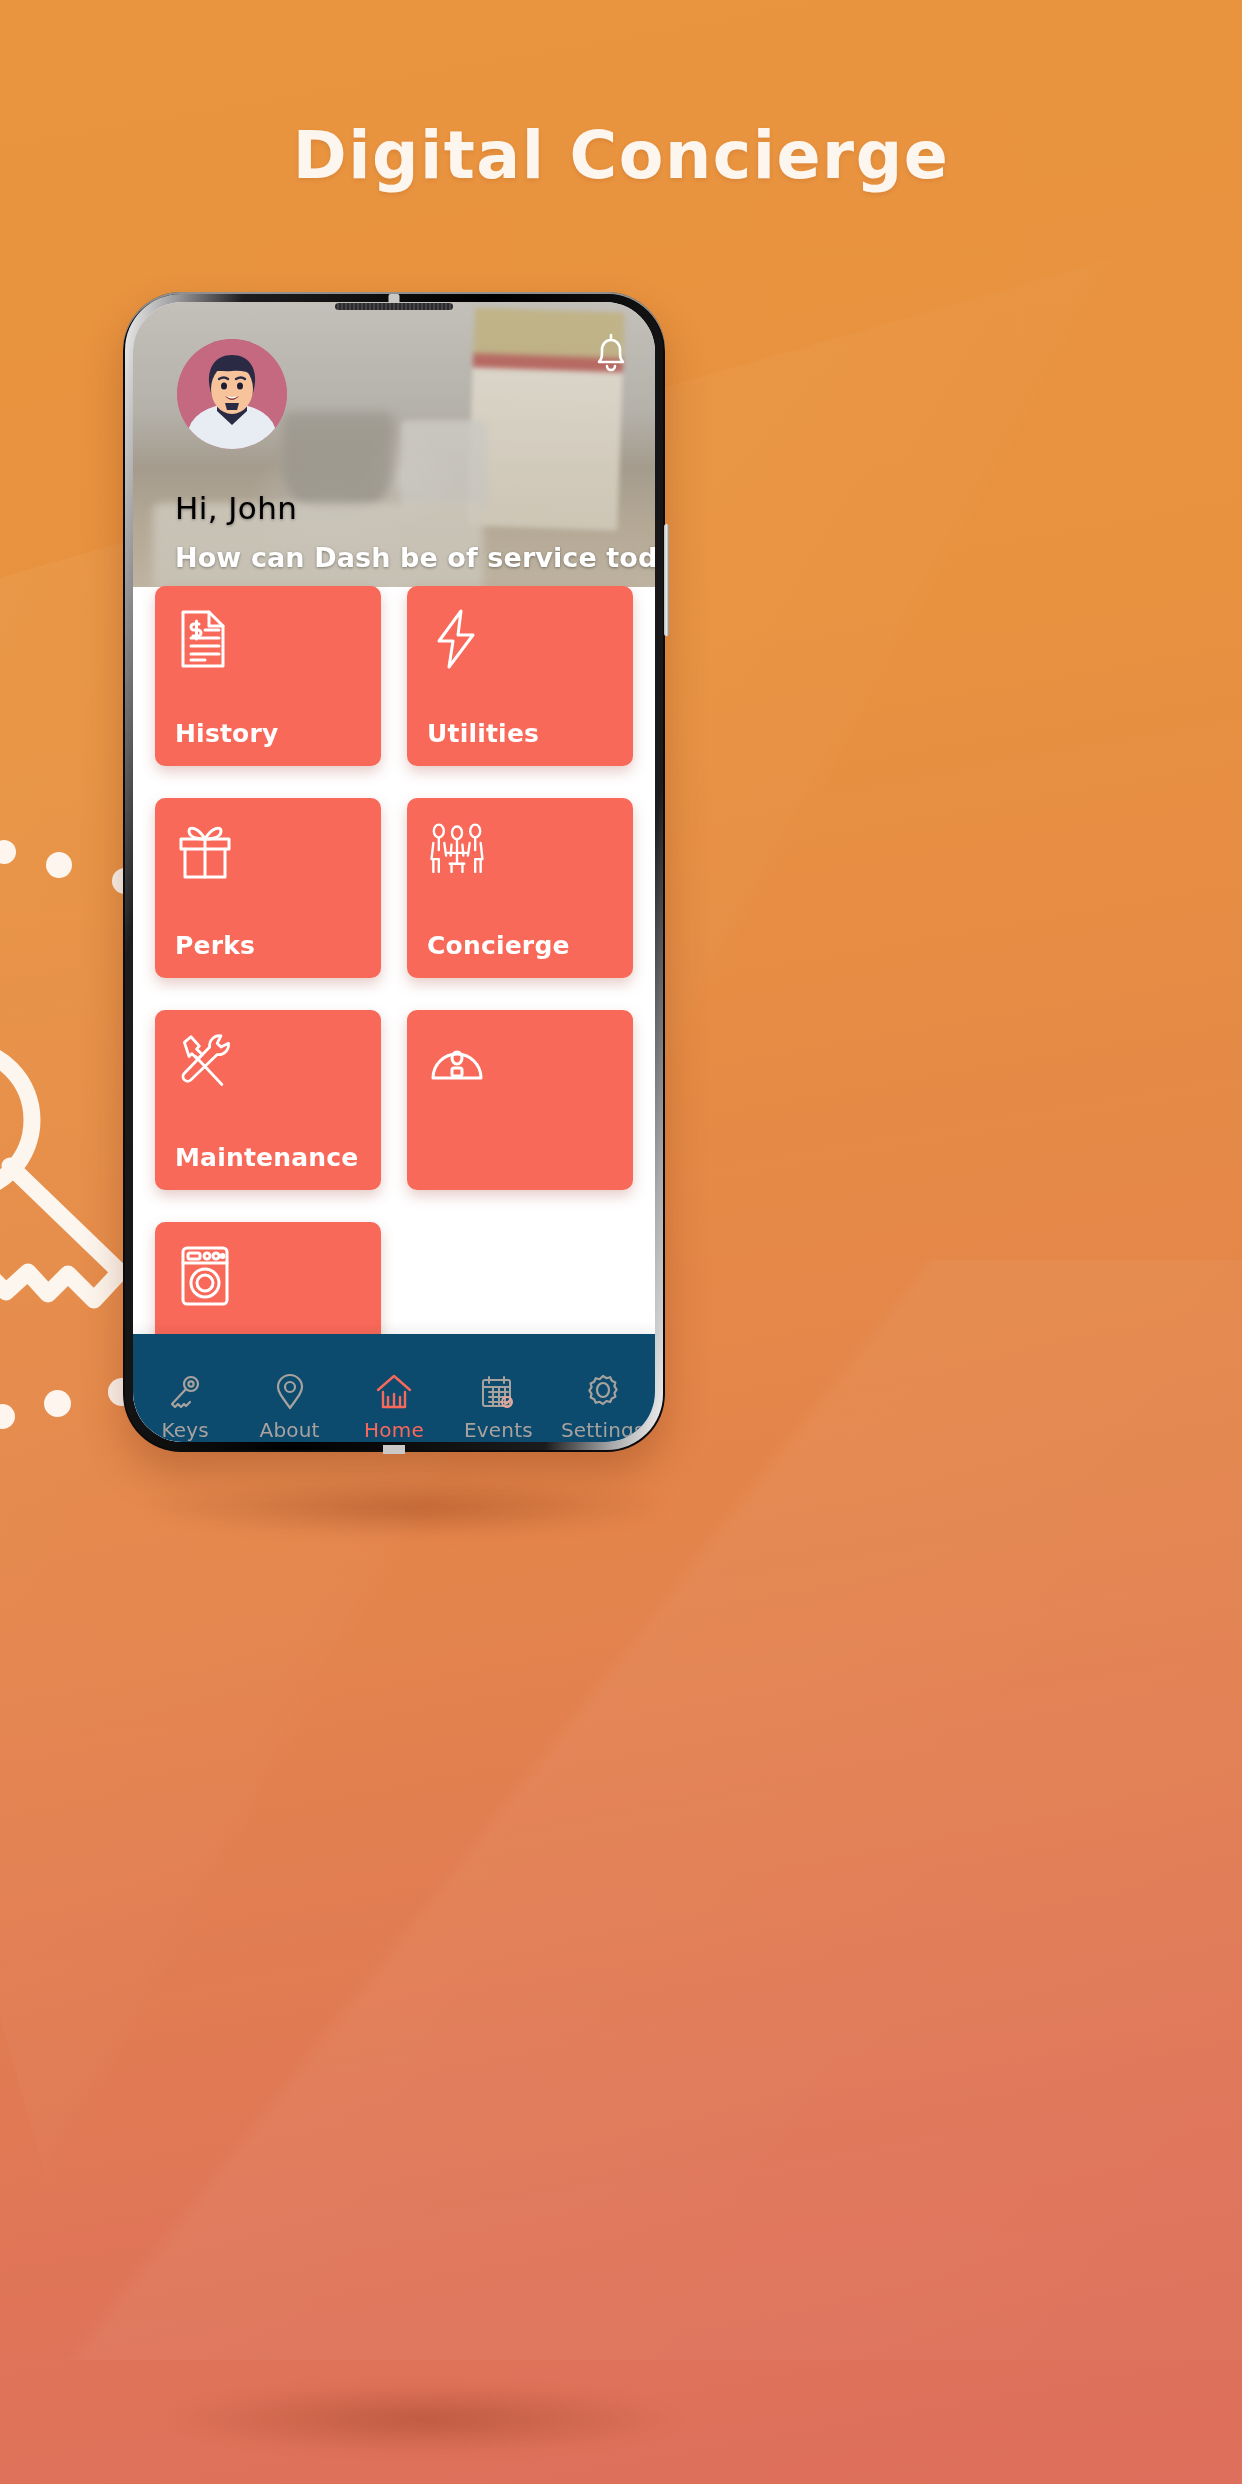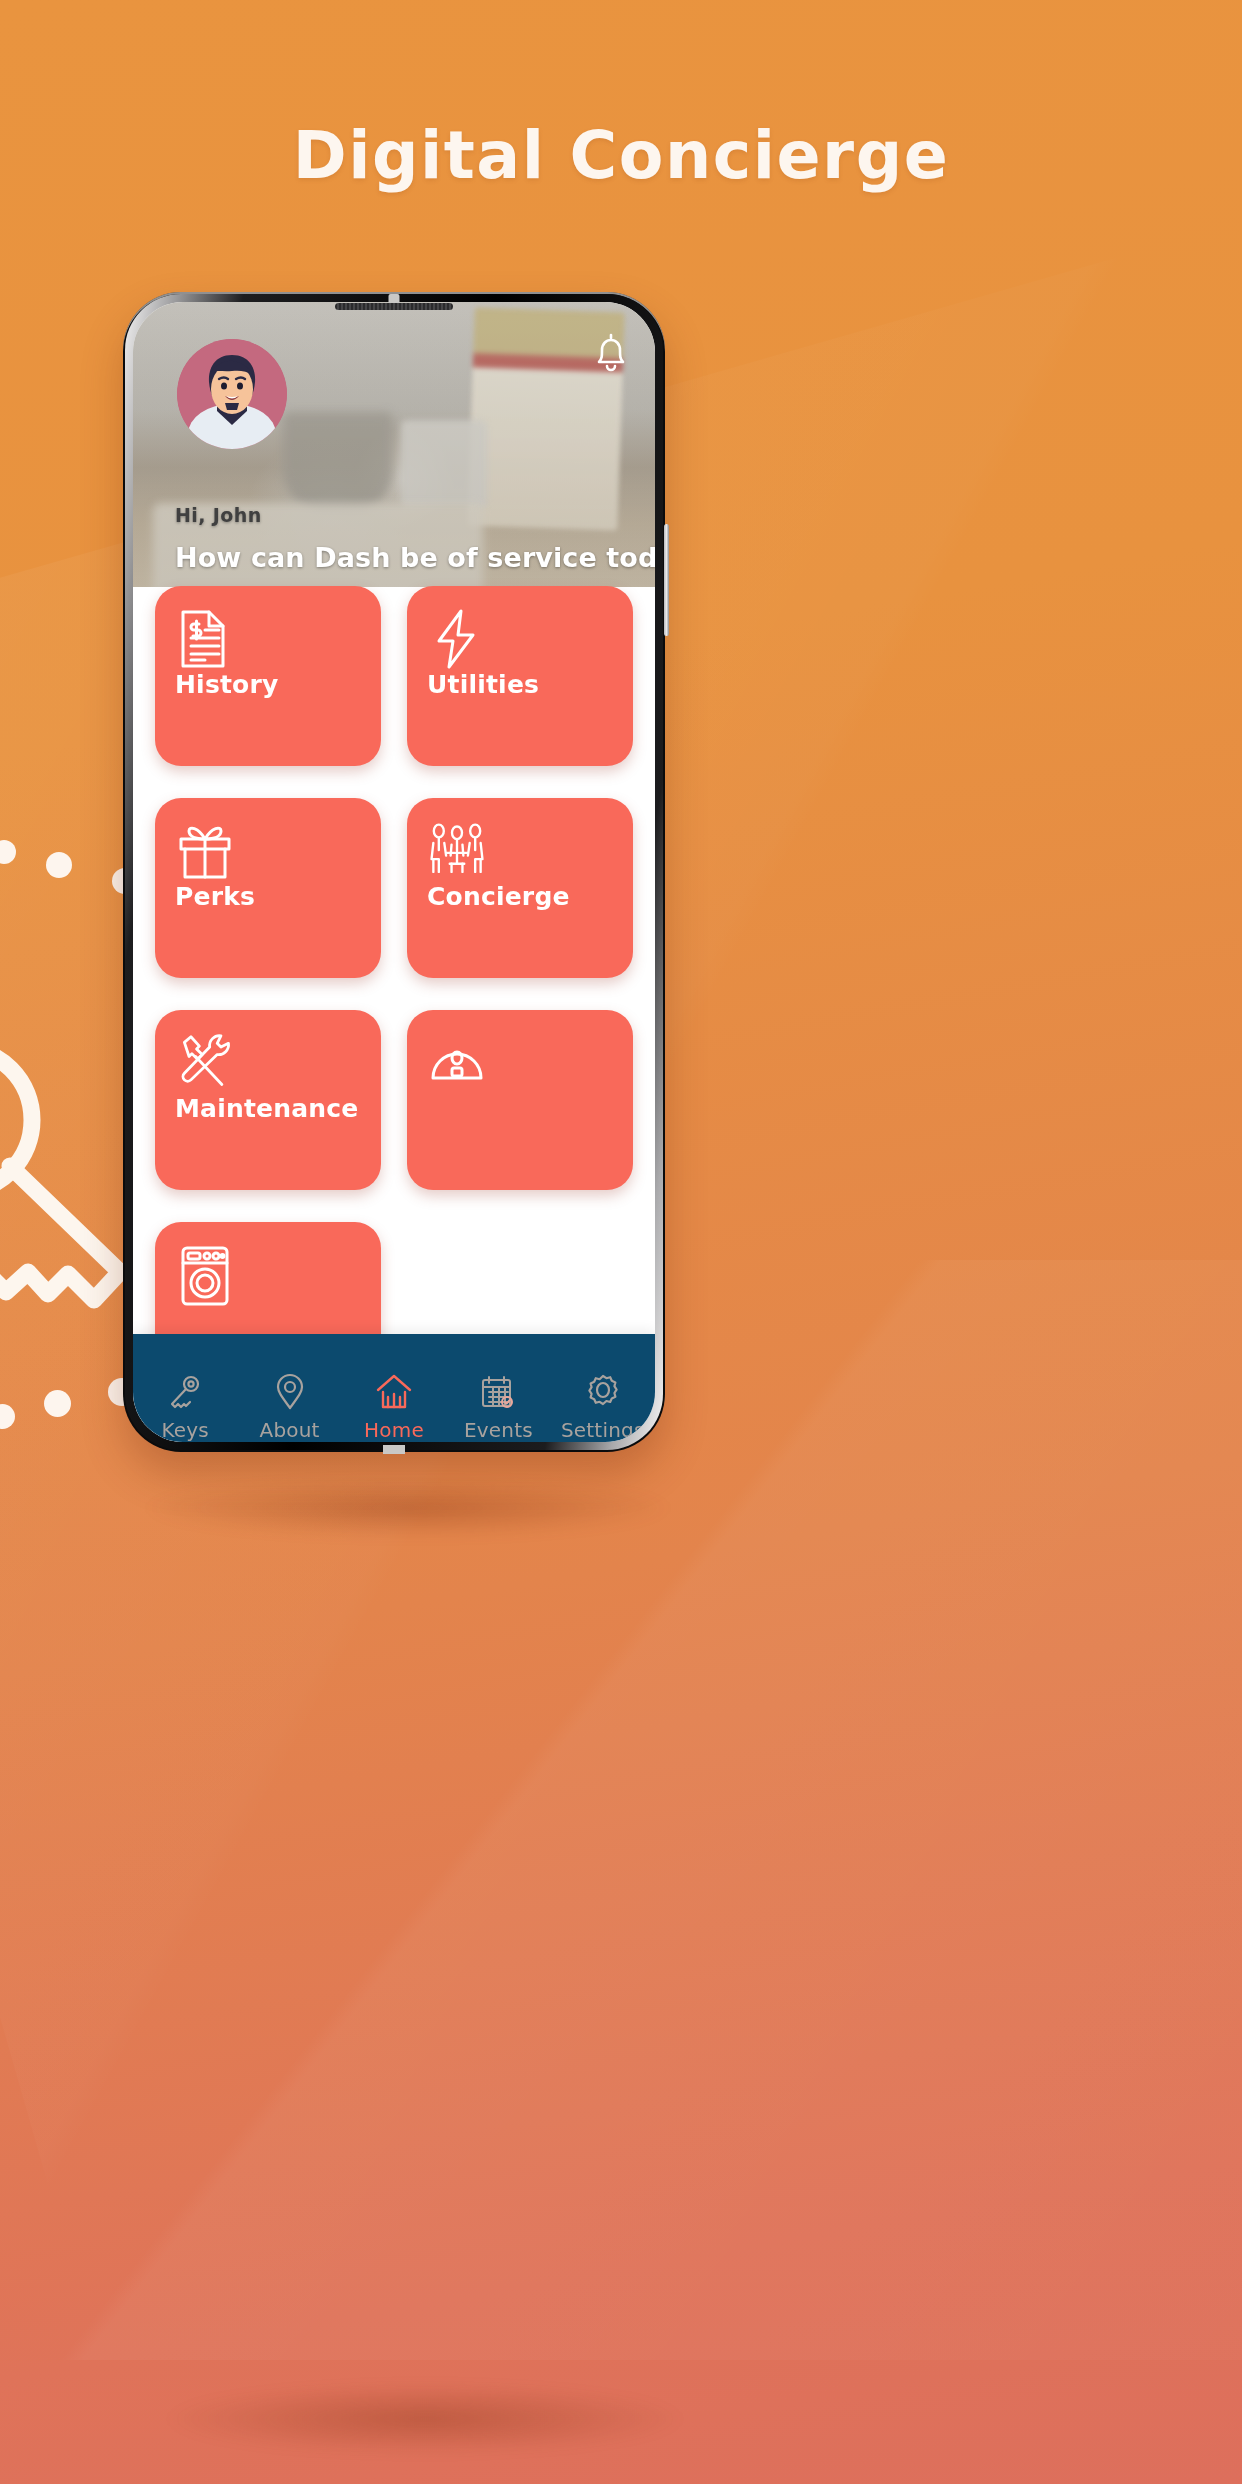--- a/index.html
+++ b/index.html
@@ -132,37 +132,37 @@
   .hero-tint{ position:absolute; inset:0; background:linear-gradient(180deg, rgba(90,80,70,.10), rgba(70,60,50,.18)); }
 
   .avatar {
     position:absolute; left:44px; top:37px; width:110px; height:110px;
     border-radius:50%; overflow:hidden;
     background:#c4697f;
   }
   .bell { position:absolute; right:24px; top:28px; width:40px;height:46px; }
 
   .greet-wrap{ position:absolute; left:42px; bottom:14px; }
-  .greet-hi{ font-size:19px; color:#404040; font-weight:700; letter-spacing:.4px; text-shadow:0 1px 3px rgba(0,0,0,.35); }
+  .greet-hi{ font-size:31px; color:#000000; font-weight:400; letter-spacing:.4px; text-shadow:0 1px 3px rgba(0,0,0,.35); }
   .greet-q{ font-size:27px; color:#ffffff; font-weight:600; letter-spacing:.1px; margin-top:16px; text-shadow:0 1px 3px rgba(0,0,0,.38); white-space:nowrap; }
 
   
   .board{ position:absolute; left:0; right:0; top:341px; bottom:0; background:#ffffff; }
   .grid{
     position:absolute; left:0; right:0; top:-57px; bottom:0;
     padding:0 22px;
     display:grid; grid-template-columns:1fr 1fr; gap:32px 26px;
     align-content:start;
   }
   .tile{
-    position:relative; height:180px; border-radius:26px;
+    position:relative; height:180px; border-radius:10px;
     background:#f9695a;
     box-shadow:0 6px 14px rgba(160,60,45,.26);
     padding:22px 20px 18px 20px;
-    display:flex; flex-direction:column; 
+    display:flex; flex-direction:column; justify-content:space-between;
   }
   .tile .ico{ width:60px; height:62px; }
   .tile .lbl{ font-size:25px; color:#fff; font-weight:600; letter-spacing:.2px; }
 
   
   .tabbar{
     position:absolute; left:0; right:0; bottom:0; height:108px;
     background:#0c4a6e;
     display:flex; align-items:flex-end; justify-content:space-around;
     box-shadow:0 -4px 12px rgba(0,0,0,.07);

